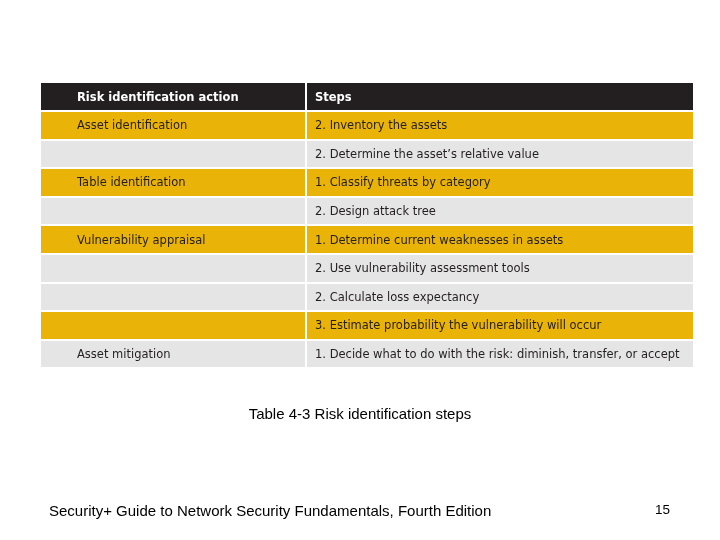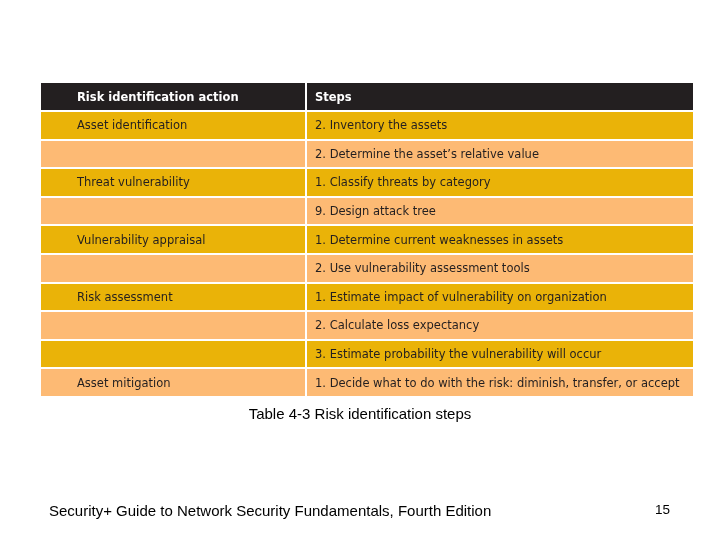--- a/index.html
+++ b/index.html
@@ -5,21 +5,21 @@
     html, body { margin: 0; padding: 0; background: #ffffff; }
     body { width: 720px; height: 540px; position: relative; overflow: hidden; font-family: "DejaVu Sans", sans-serif; }
     .table-wrap { position: absolute; left: 41px; top: 83px; width: 652px; }
     table { border-collapse: collapse; width: 652px; table-layout: fixed; }
     col.c1 { width: 265px; }
     col.c2 { width: 387px; }
     th, td { padding: 0 0 0 8px; height: 26.6px; font-size: 11.5px; text-align: left; vertical-align: middle; white-space: nowrap; overflow: hidden; }
     th { background: #231f20; color: #ffffff; font-weight: bold; height: 27px; border-bottom: 2px solid #ffffff; }
     th.c1, td.c1 { border-right: 2px solid #ffffff; padding-left: 36px; }
     tr.dark td { background: #eab308; color: #231f20; }
-    tr.light td { background: #fdba74; color: #231f20; }
+    tr.light td { background: #e5e5e5; color: #231f20; }
     tr.body-row td { border-bottom: 2px solid #ffffff; }
     tr.body-row:last-child td { border-bottom: none; }
     .caption { position: absolute; left: 0; width: 720px; top: 405px; text-align: center; font-family: "Liberation Sans", sans-serif; font-size: 15px; color: #000; }
     .footer-left { position: absolute; left: 49px; top: 502px; font-family: "Liberation Sans", sans-serif; font-size: 15px; color: #000; }
     .footer-right { position: absolute; left: 655px; top: 502px; font-family: "Liberation Sans", sans-serif; font-size: 13.5px; color: #000; }
   </style>
 </head>
 <body>
 
 <div class="table-wrap">
@@ -37,38 +37,34 @@
     <tbody>
       <tr class="body-row dark">
         <td class="c1">Asset identification</td>
         <td class="c2">2. Inventory the assets</td>
       </tr>
       <tr class="body-row light">
         <td class="c1"></td>
         <td class="c2">2. Determine the asset’s relative value</td>
       </tr>
       <tr class="body-row dark">
-        <td class="c1">Threat vulnerability</td>
+        <td class="c1">Table identification</td>
         <td class="c2">1. Classify threats by category</td>
       </tr>
       <tr class="body-row light">
         <td class="c1"></td>
-        <td class="c2">9. Design attack tree</td>
+        <td class="c2">2. Design attack tree</td>
       </tr>
       <tr class="body-row dark">
         <td class="c1">Vulnerability appraisal</td>
         <td class="c2">1. Determine current weaknesses in assets</td>
       </tr>
       <tr class="body-row light">
         <td class="c1"></td>
         <td class="c2">2. Use vulnerability assessment tools</td>
-      </tr>
-      <tr class="body-row dark">
-        <td class="c1">Risk assessment</td>
-        <td class="c2">1. Estimate impact of vulnerability on organization</td>
       </tr>
       <tr class="body-row light">
         <td class="c1"></td>
         <td class="c2">2. Calculate loss expectancy</td>
       </tr>
       <tr class="body-row dark">
         <td class="c1"></td>
         <td class="c2">3. Estimate probability the vulnerability will occur</td>
       </tr>
       <tr class="body-row light">

